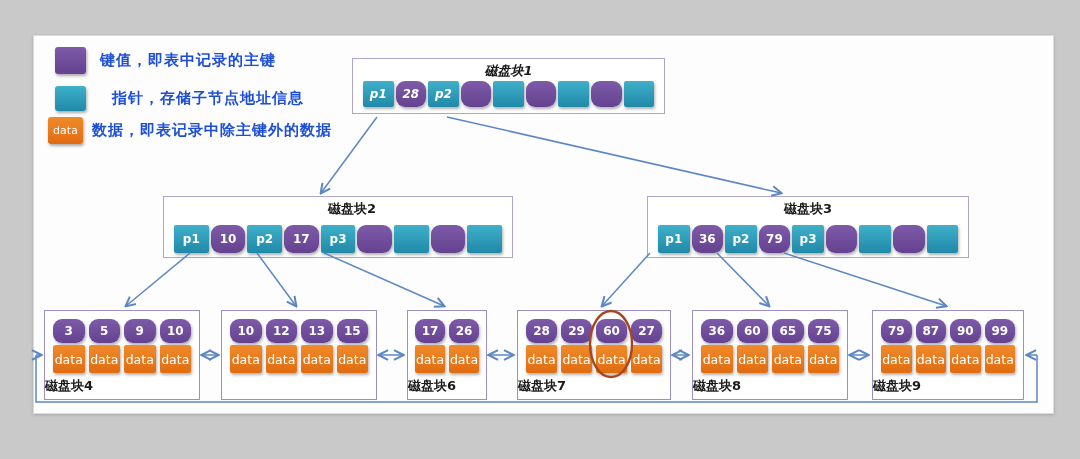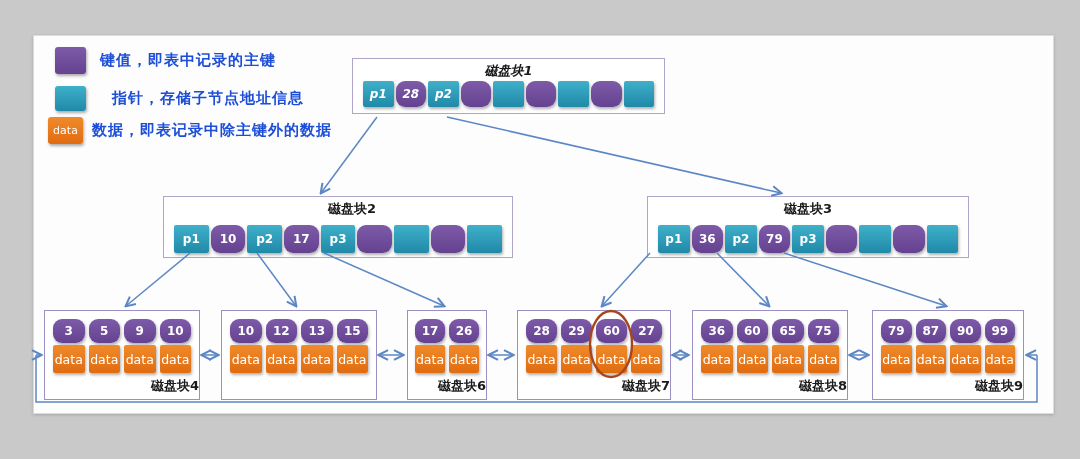--- a/index.html
+++ b/index.html
@@ -24,21 +24,21 @@
   .cell.pointer{background:linear-gradient(180deg,#3fb0ca,#2089a8);}
   .cell.data{background:linear-gradient(180deg,#f08a2a,#e06c10);}
   .iblock .cellrow{top:22px;height:26px;}
   .iblock.tall .cellrow{top:28px;height:28px;}
 
   .lblock{position:absolute;background:#fff;border:1px solid #9c8fc4;}
   .lblock .cols{position:absolute;left:8px;right:8px;top:8px;display:flex;gap:4px;}
   .lblock .col{flex:1;display:flex;flex-direction:column;gap:2px;}
   .lblock .col .cell{height:24px;flex:none;}
   .lblock .col .cell.data{height:28px;font-weight:normal;font-size:12.5px;}
-  .lblock-title{position:absolute;bottom:4px;left:0;right:0;text-align:right;font-size:13px;font-weight:bold;color:#1a1a1a;}
+  .lblock-title{position:absolute;bottom:4px;left:0;right:0;text-align:left;font-size:13px;font-weight:bold;color:#1a1a1a;}
 
   #arrows{position:absolute;left:0;top:0;width:1080px;height:459px;pointer-events:none;}
 </style>
 </head>
 <body>
 
 <div id="canvas">
   <div id="panel"></div>
 
   <div class="legend-row" style="left:55px;top:47px;">

